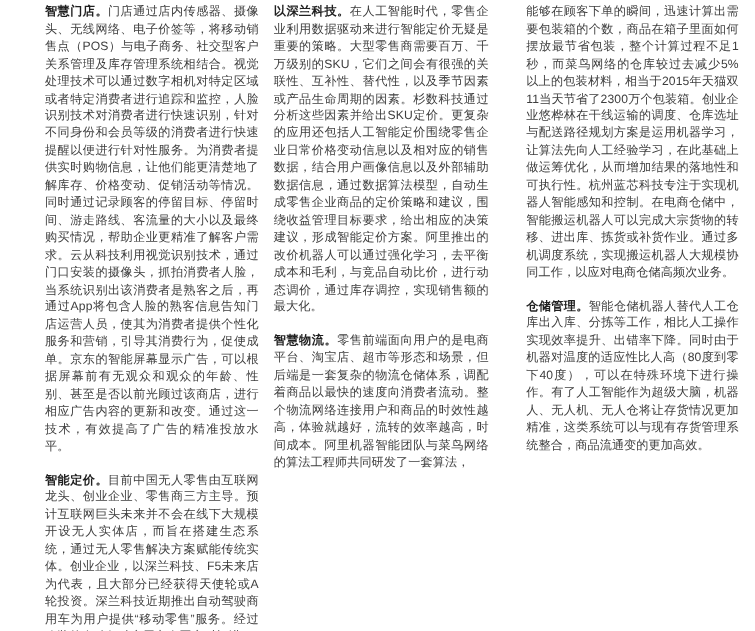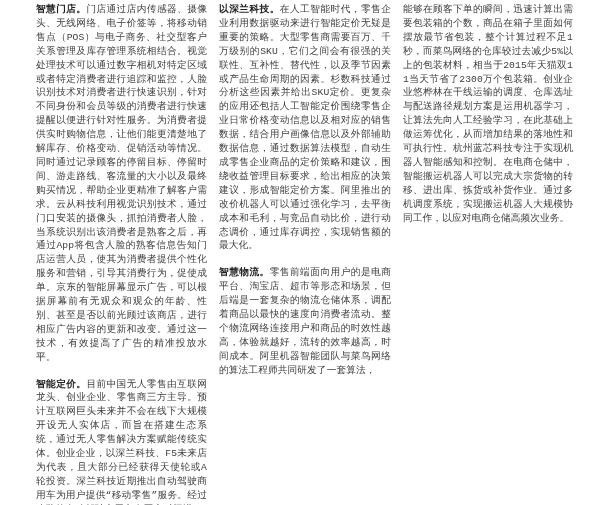--- a/index.html
+++ b/index.html
@@ -6,37 +6,37 @@
     margin: 0;
     padding: 0;
     background: #ffffff;
   }
   .page {
     position: relative;
     width: 604px;
     height: 505px;
     background: #ffffff;
     overflow: hidden;
-    font-family: Liberation Mono, monospace;
+    font-family: Liberation Sans, sans-serif;
   }
   .col {
     position: absolute;
     top: 3px;
     width: 171px;
     font-size: 9.7px;
     line-height: 13.9px;
     letter-spacing: 0.1px;
     color: #3d3d3d;
     text-align: justify;
     text-justify: inter-ideograph;
     word-break: break-all;
   }
   .col-1 { left: 36px; }
   .col-2 { left: 219px; width: 172px; }
-  .col-3 { left: 403px; width: 170px; }
+  .col-3 { left: 421px; width: 170px; }
   .para {
     margin: 0 0 13px 0;
   }
   .lead {
     font-weight: bold;
     color: #1f1f1f;
   }
   .section-heading {
     font-size: 10px;
     font-weight: bold;
@@ -64,15 +64,18 @@
     </p>
     <p class="para">
       <b class="lead">智慧物流。</b><span>零售前端面向用户的是电商平台、淘宝店、超市等形态和场景，但后端是一套复杂的物流仓储体系，调配着商品以最快的速度向消费者流动。整个物流网络连接用户和商品的时效性越高，体验就越好，流转的效率越高，时间成本。阿里机器智能团队与菜鸟网络的算法工程师共同研发了一套算法，</span>
     </p>
   </div>
 
   <div class="col col-3">
     <p class="para">
       <span>能够在顾客下单的瞬间，迅速计算出需要包装箱的个数，商品在箱子里面如何摆放最节省包装，整个计算过程不足1秒，而菜鸟网络的仓库较过去减少5%以上的包装材料，相当于2015年天猫双11当天节省了2300万个包装箱。创业企业悠桦林在干线运输的调度、仓库选址与配送路径规划方案是运用机器学习，让算法先向人工经验学习，在此基础上做运筹优化，从而增加结果的落地性和可执行性。杭州蓝芯科技专注于实现机器人智能感知和控制。在电商仓储中，智能搬运机器人可以完成大宗货物的转移、进出库、拣货或补货作业。通过多机调度系统，实现搬运机器人大规模协同工作，以应对电商仓储高频次业务。</span>
     </p>
+    <p class="para">
+      <b class="lead">仓储管理。</b><span>智能仓储机器人替代人工仓库出入库、分拣等工作，相比人工操作实现效率提升、出错率下降。同时由于机器对温度的适应性比人高（80度到零下40度），可以在特殊环境下进行操作。有了人工智能作为超级大脑，机器人、无人机、无人仓将让存货情况更加精准，这类系统可以与现有存货管理系统整合，商品流通变的更加高效。</span>
+    </p>
   </div>
 
 </div>
 
 </body></html>

